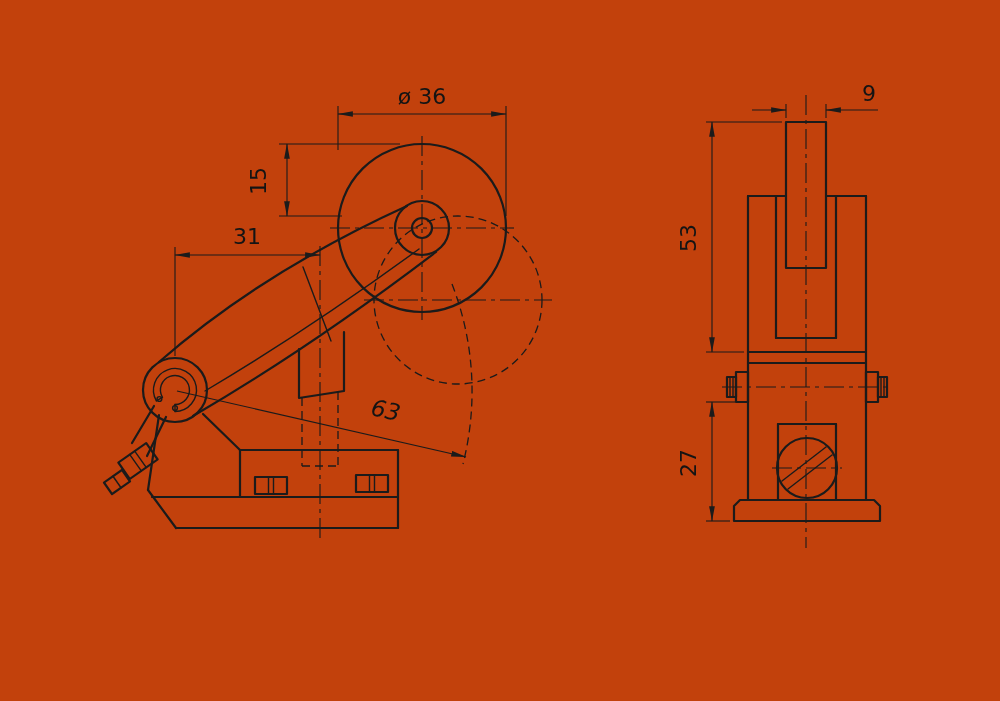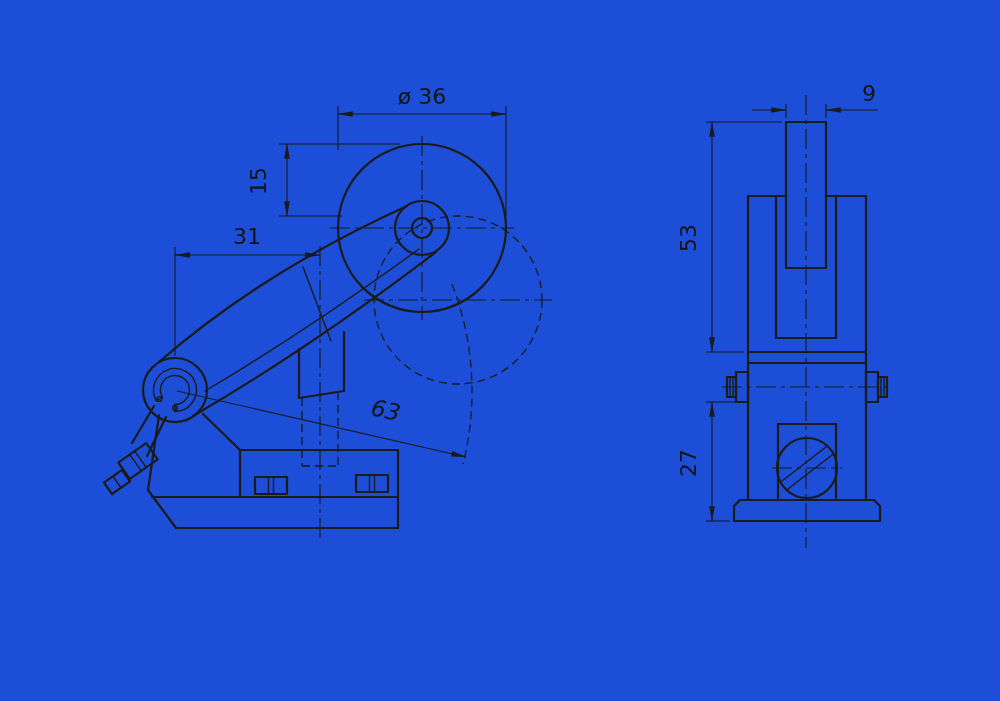--- a/index.html
+++ b/index.html
@@ -1,17 +1,17 @@
 <!DOCTYPE html>
 <html><head>
 <meta charset="utf-8">
 <style>
   * { margin:0; padding:0; box-sizing:border-box; }
   html,body { background:#ffffff; font-family:"DejaVu Sans", sans-serif; }
-  .stage { position:relative; width:1000px; height:701px; background:#1d4ed8; overflow:hidden; }
+  .stage { position:relative; width:1000px; height:701px; background:#c2410c; overflow:hidden; }
   svg { display:block; }
 
   .outline  { fill:none; stroke:#1b1b1b; stroke-width:2.2; stroke-linecap:round; stroke-linejoin:round; }
   .edge2    { fill:none; stroke:#1b1b1b; stroke-width:1.4; stroke-linecap:round; }
   .hiddenl  { fill:none; stroke:#1b1b1b; stroke-width:1.3; stroke-dasharray:8 5; }
   .centerl  { fill:none; stroke:#1b1b1b; stroke-width:1.1; stroke-dasharray:20 5 4 5; }
   .dim      { fill:none; stroke:#1b1b1b; stroke-width:1.1; }
   .dim-text { font-family:"DejaVu Sans", sans-serif; font-size:22px; fill:#141414; }
   .dim-text.big { font-size:23px; }
   .italic   { font-style:italic; }

